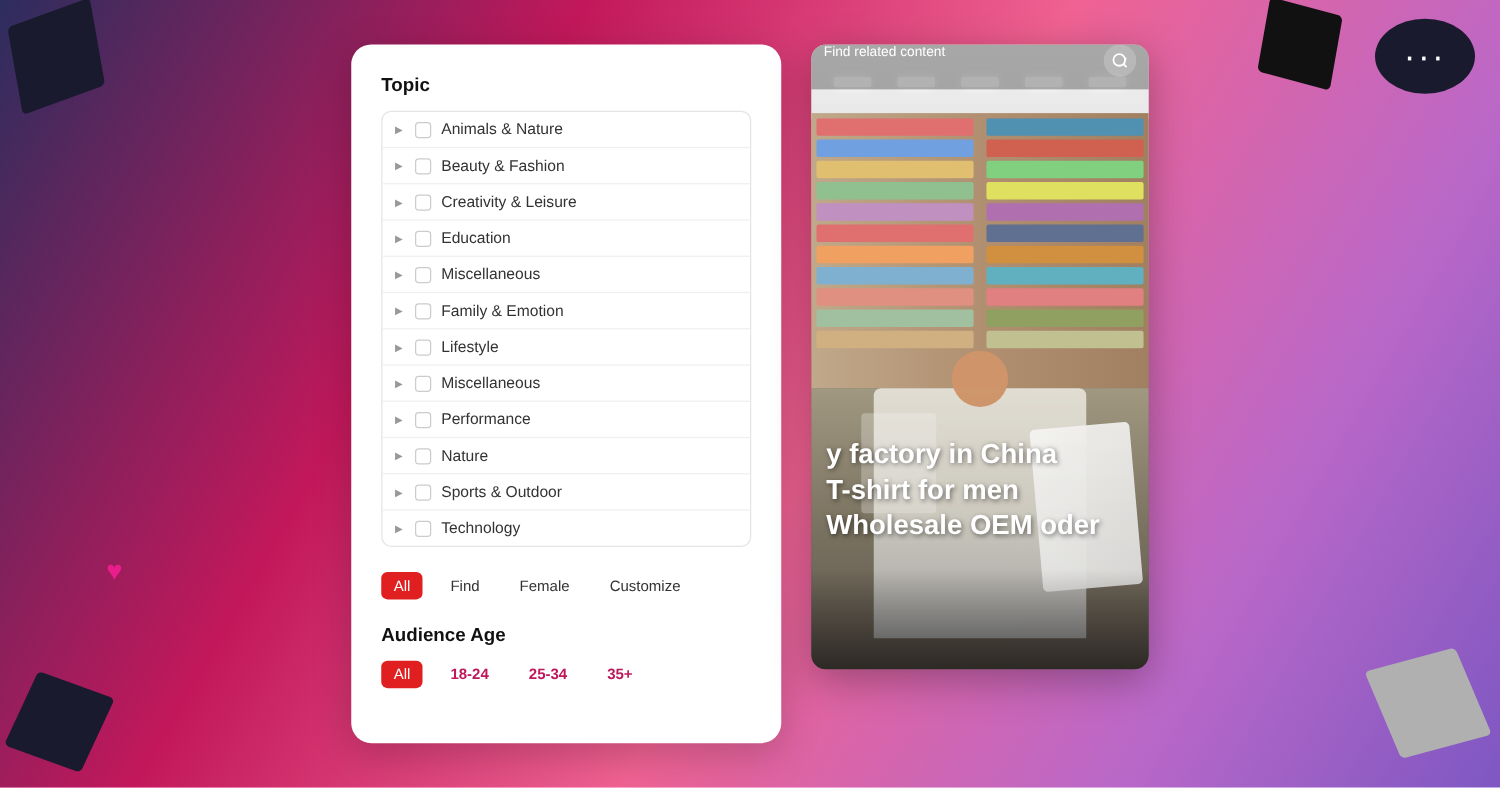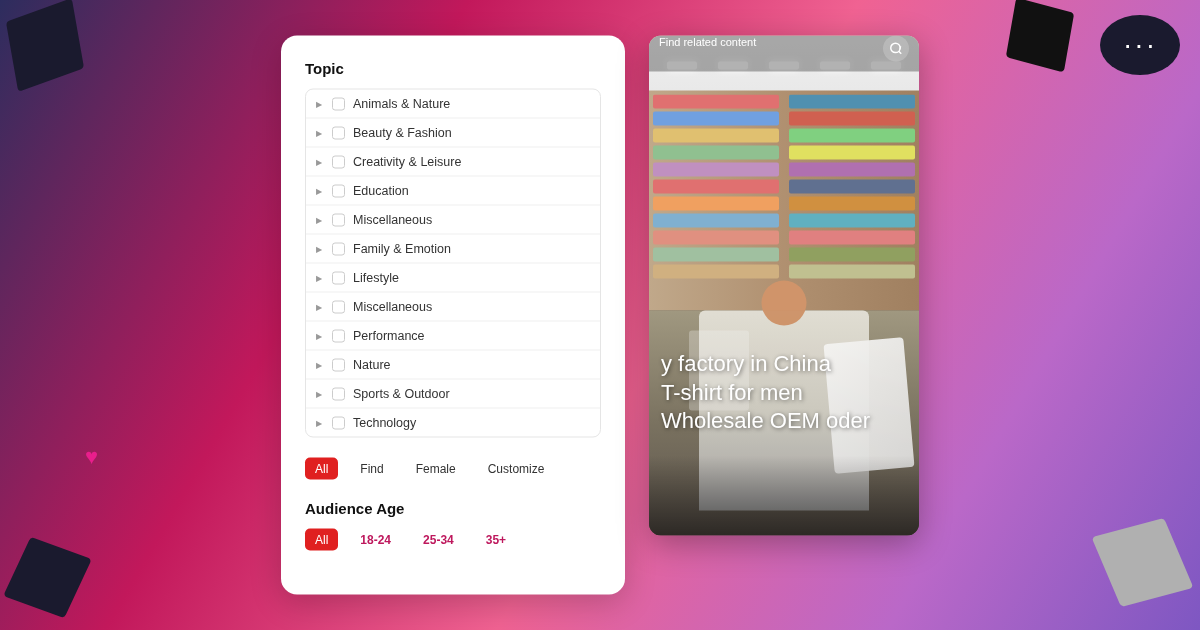--- a/index.html
+++ b/index.html
@@ -266,21 +266,21 @@
     
     .video-overlay-text {
       position: absolute;
       bottom: 100px;
       left: 12px;
       right: 12px;
       z-index: 20;
     }
     .video-text-line {
       font-size: 22px;
-      font-weight: 400;
+      font-weight: 700;
       color: white;
       text-shadow: 1px 1px 4px rgba(0,0,0,0.5);
       line-height: 1.3;
     }
 
     
     .video-bottom-bar {
       position: absolute;
       bottom: 0; left: 0; right: 0;
       height: 80px;

